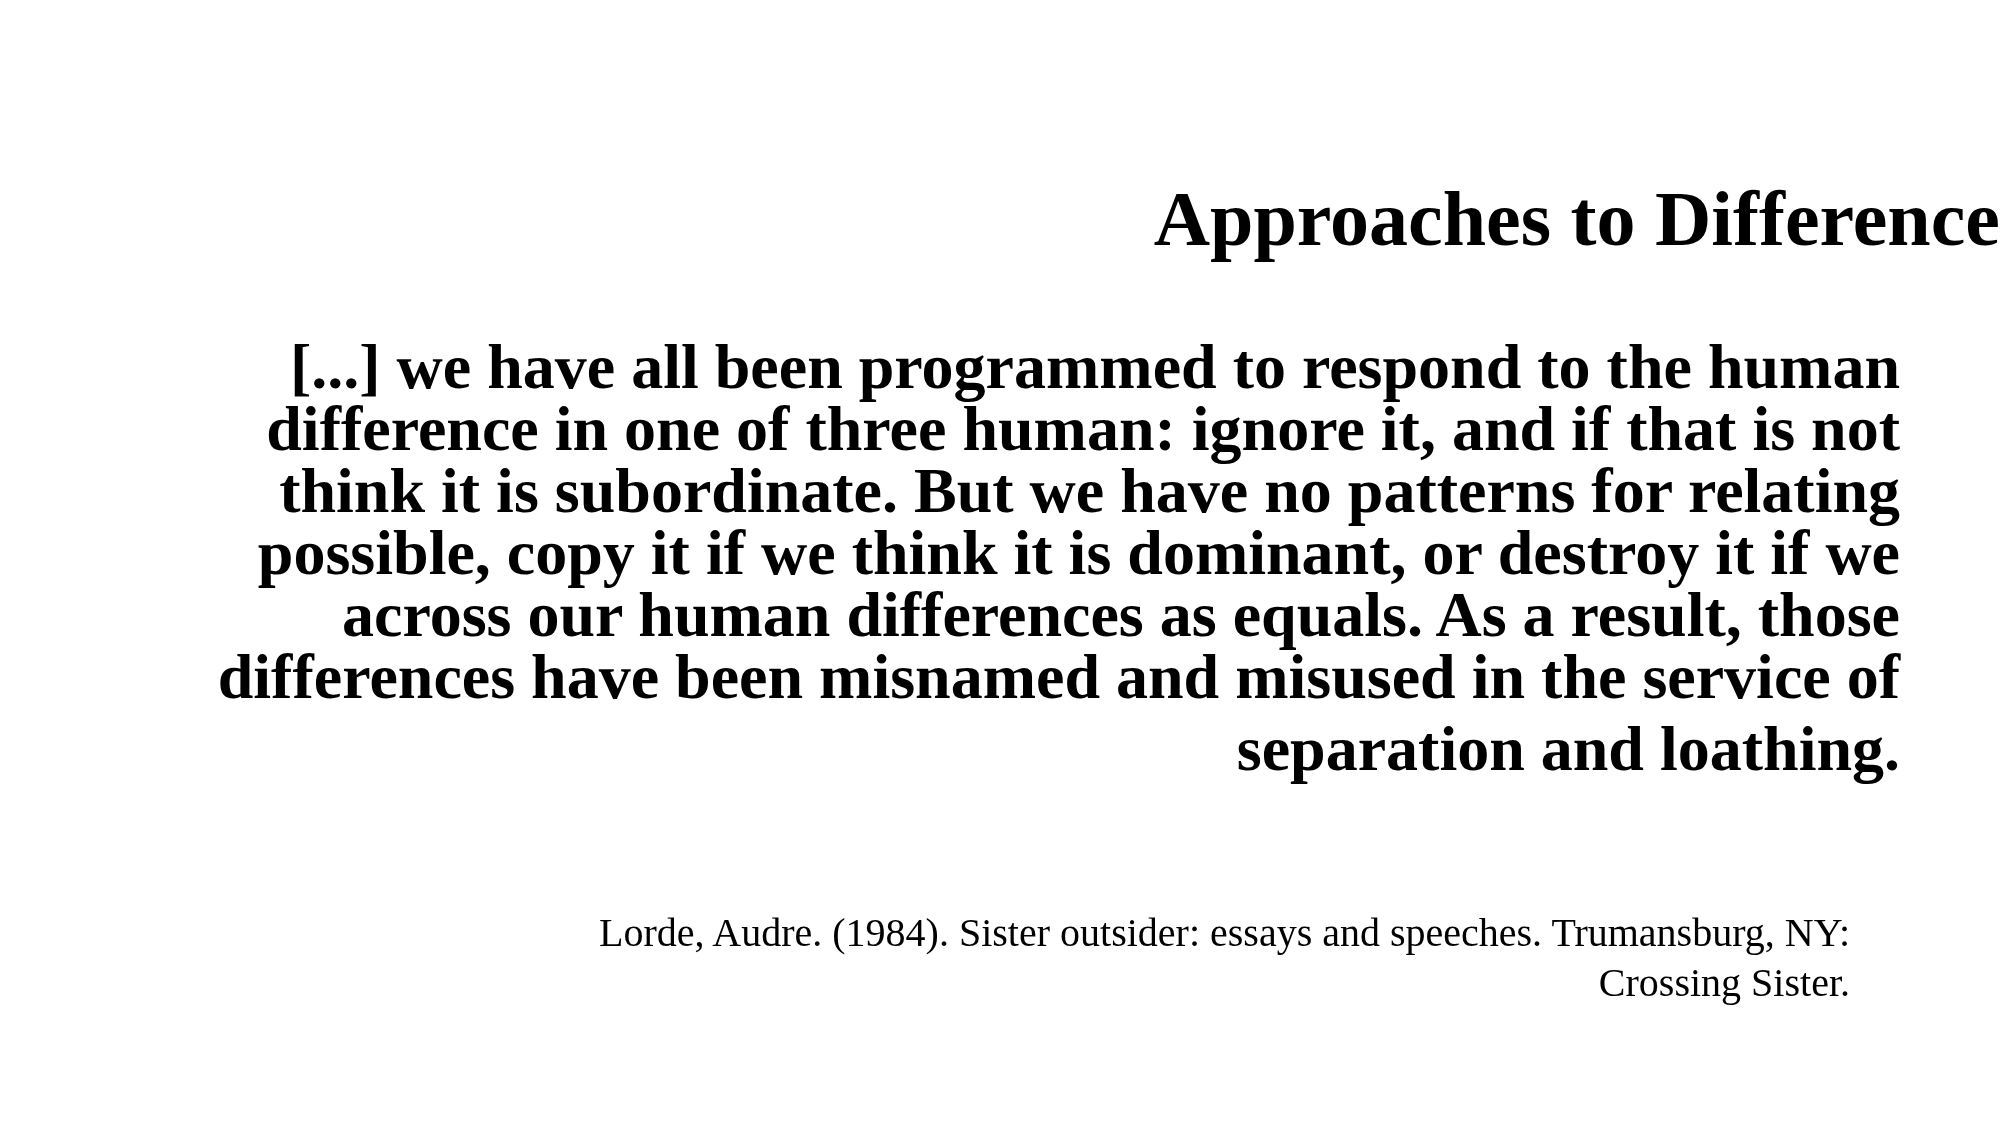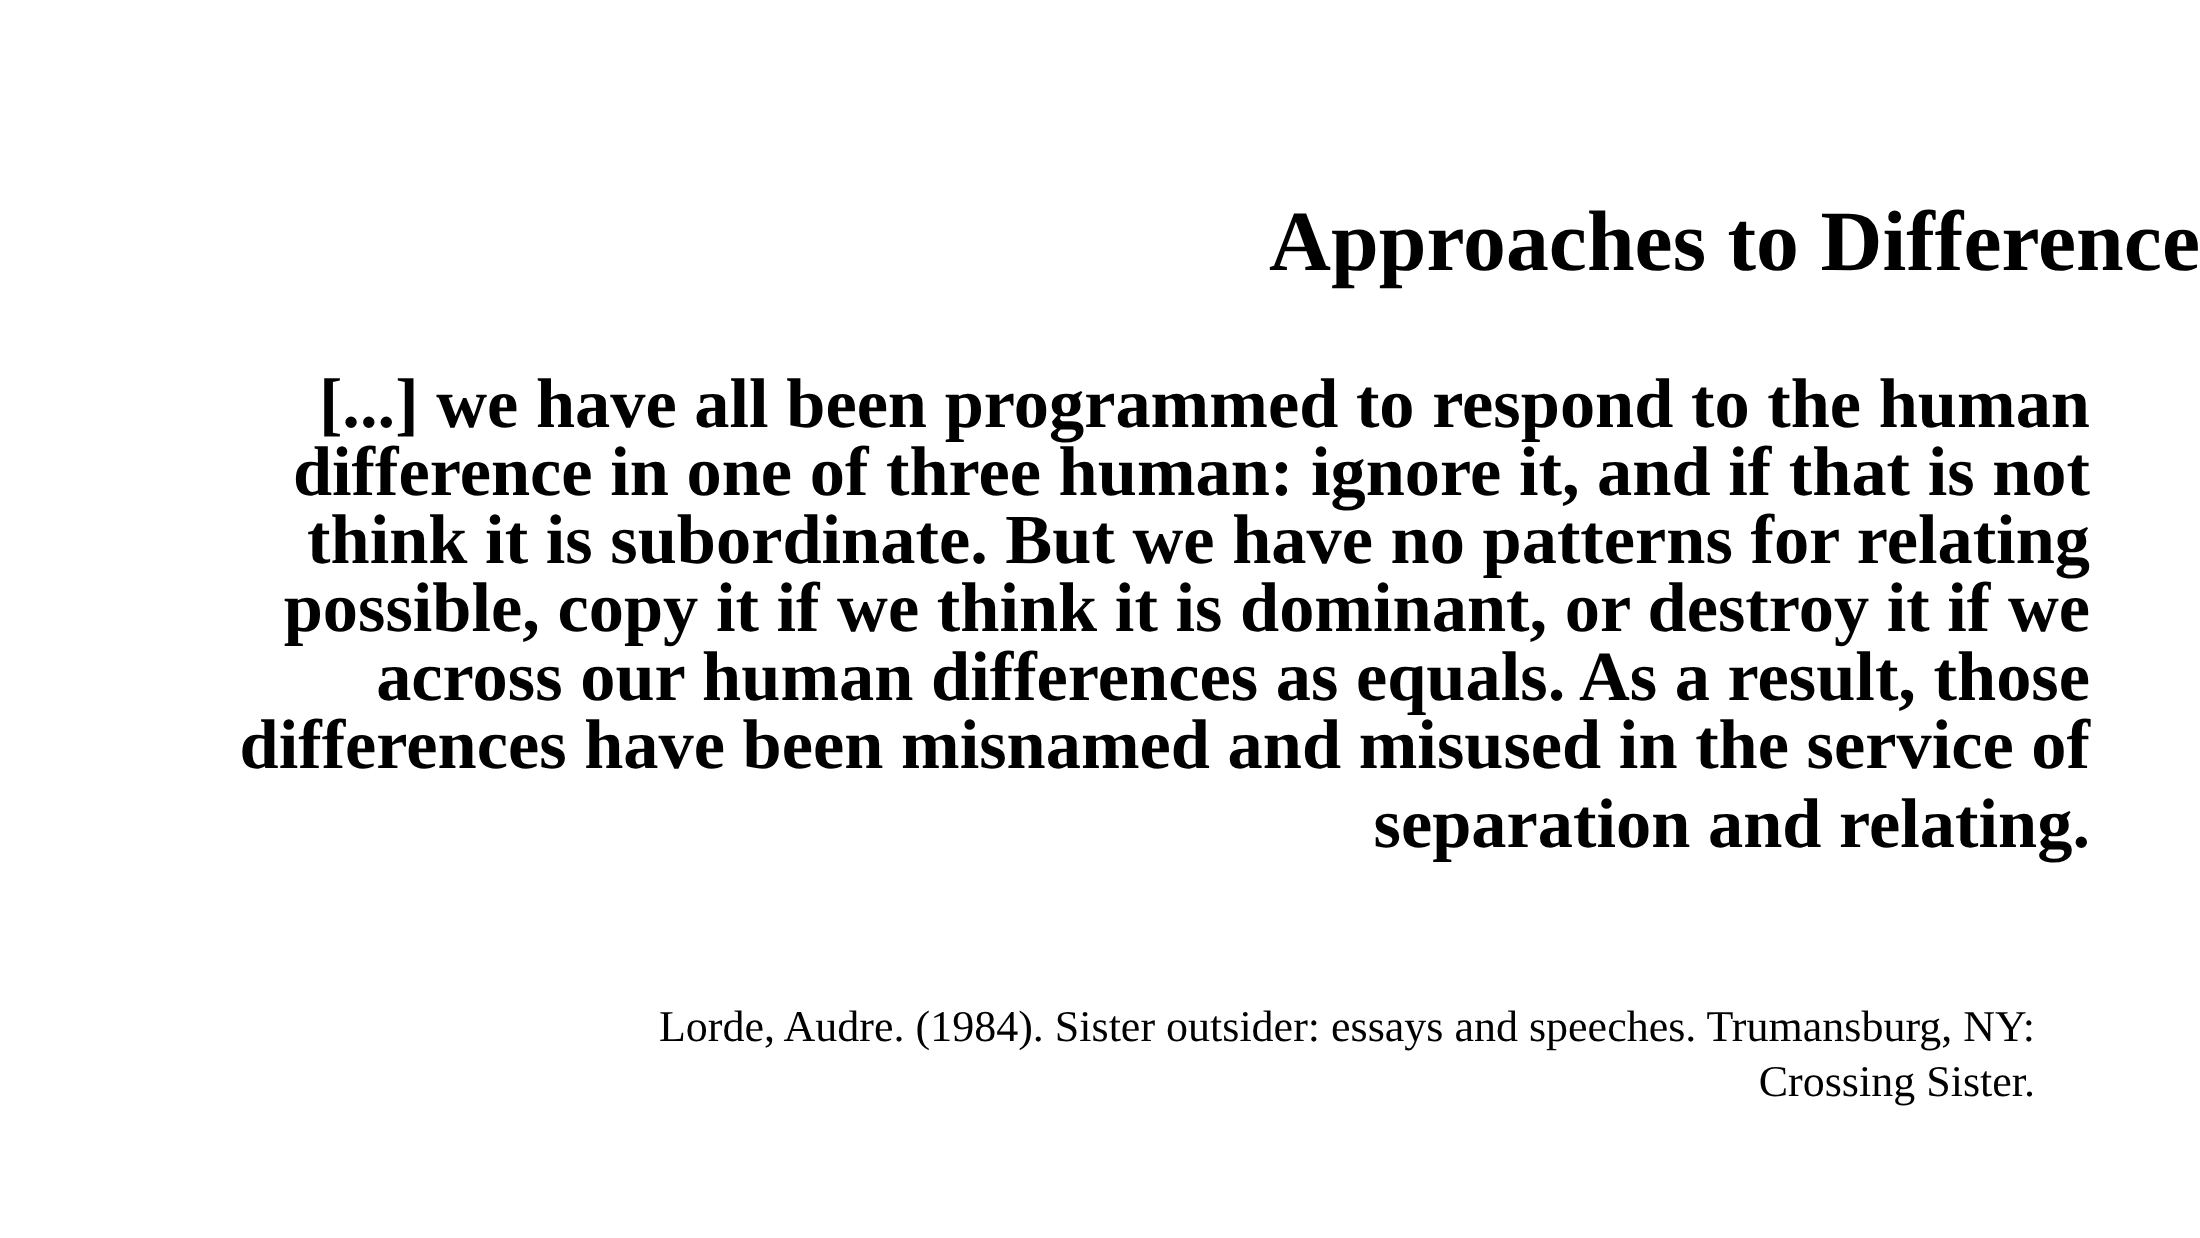--- a/index.html
+++ b/index.html
@@ -66,21 +66,21 @@
 
   <h1 class="slide-title">Approaches to Difference</h1>
 
   <div class="quote-block">
     <div class="quote-line">[...] we have all been programmed to respond to the human</div>
     <div class="quote-line">difference in one of three human: ignore it, and if that is not</div>
     <div class="quote-line">think it is subordinate. But we have no patterns for relating</div>
     <div class="quote-line">possible, copy it if we think it is dominant, or destroy it if we</div>
     <div class="quote-line">across our human differences as equals. As a result, those</div>
     <div class="quote-line">differences have been misnamed and misused in the service of</div>
-    <div class="quote-line last-line">separation and relating.</div>
+    <div class="quote-line last-line">separation and loathing.</div>
   </div>
 
   <div class="citation-block">
     <div class="citation-line">Lorde, Audre. (1984). Sister outsider: essays and speeches. Trumansburg, NY:</div>
     <div class="citation-line">Crossing Sister.</div>
   </div>
 
 </div>
 
 </body></html>

